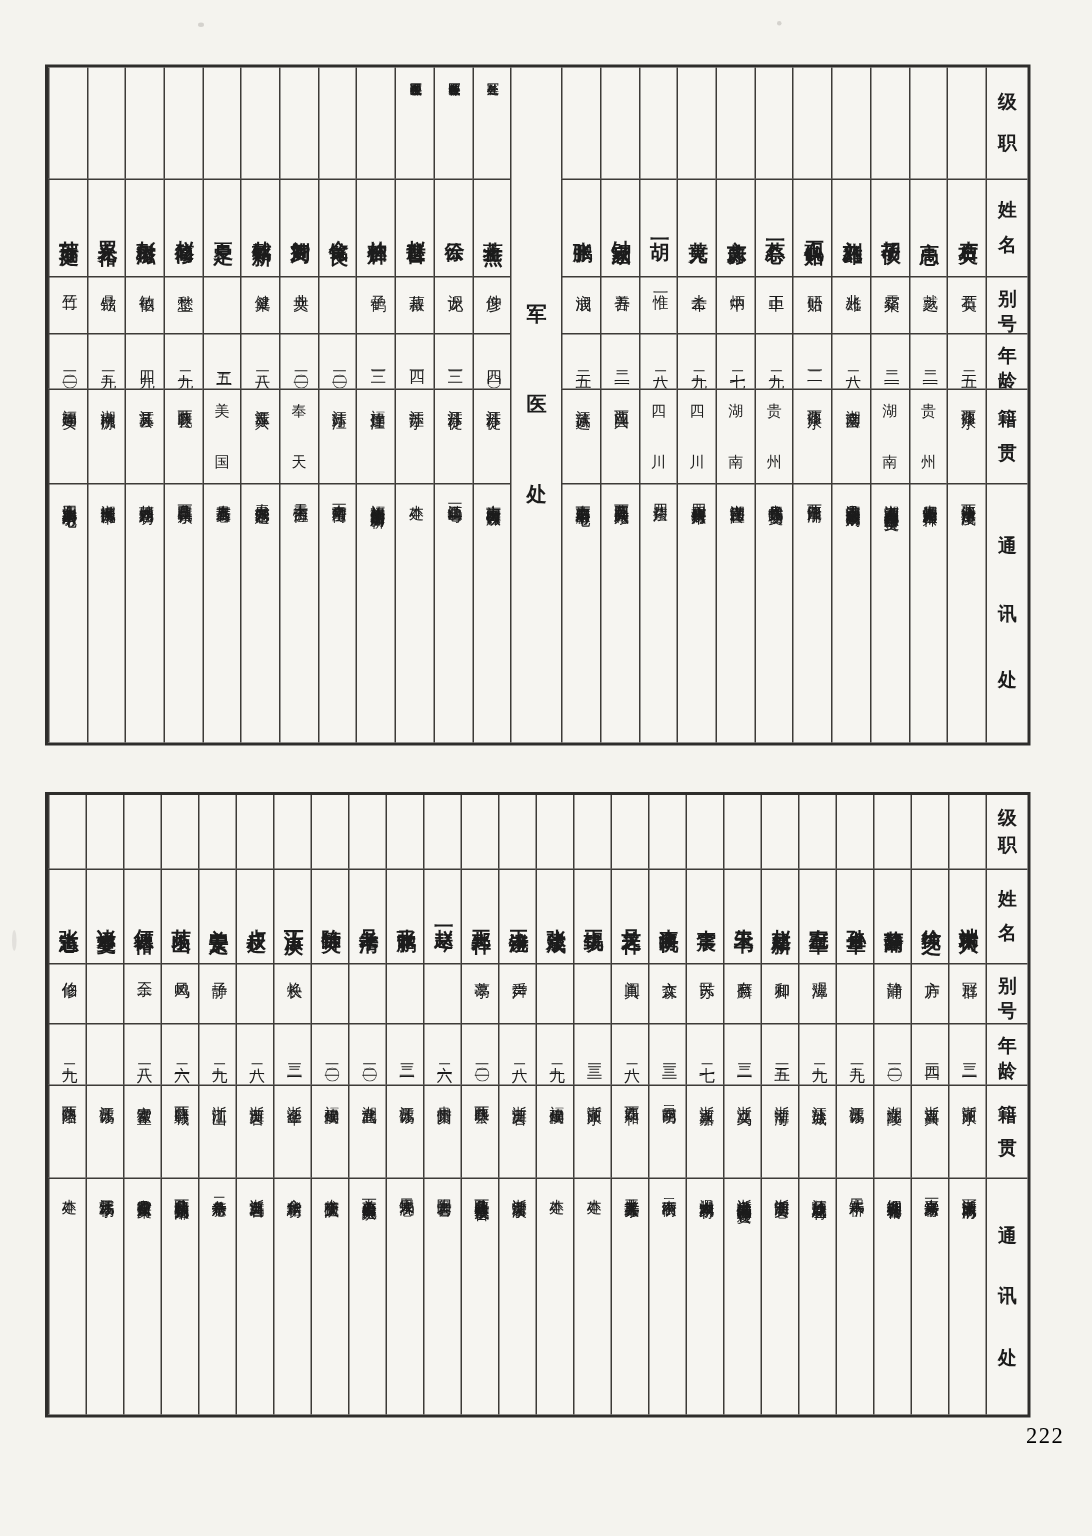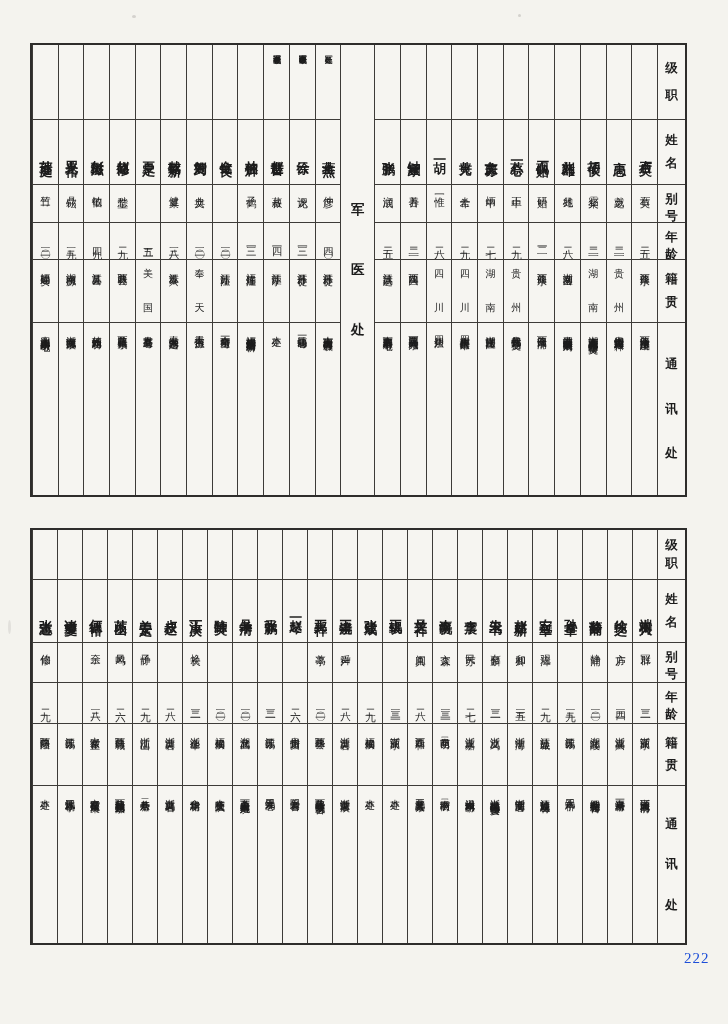--- a/index.html
+++ b/index.html
@@ -42,21 +42,21 @@
   .native .v{font-size:10px;letter-spacing:1px;}
   .native.spread2{flex-direction:column;align-items:center;justify-content:space-between;padding:7px 0;font-size:10px;}
   .address{padding-top:5px;}
   .address .v{font-size:10px;letter-spacing:0.5px;max-height:calc(100% - 4px);}
   
   .hcell{flex-direction:column;align-items:center;justify-content:space-evenly;
     font-size:12.5px;font-weight:bold;padding:6px 0;}
   
   .dcell{grid-row:1 / -1;flex-direction:column;align-items:center;justify-content:center;
     gap:42px;font-size:13.5px;font-weight:bold;border-top:none;}
-  .pagenum{position:absolute;left:684px;top:950px;font-size:15px;color:#1d4ed8;letter-spacing:1px;}
+  .pagenum{position:absolute;left:684px;top:950px;font-size:15px;color:#000000;letter-spacing:1px;}
   
   .speck{position:absolute;background:#b9b7b2;border-radius:50%;opacity:.55;}
 </style>
 </head>
 <body>
 
 <div class="page">
   <div class="rtable t0">
       <div class="col headercol">
         <div class="cell hcell r0">

